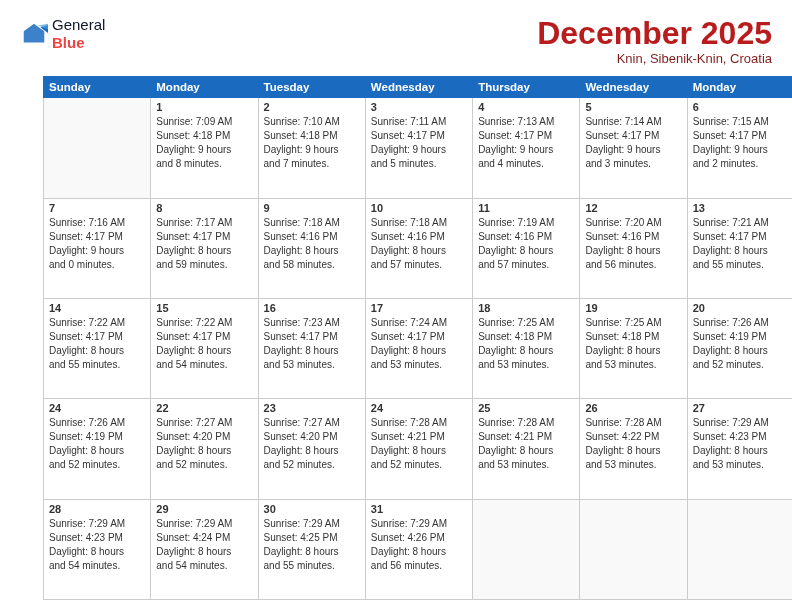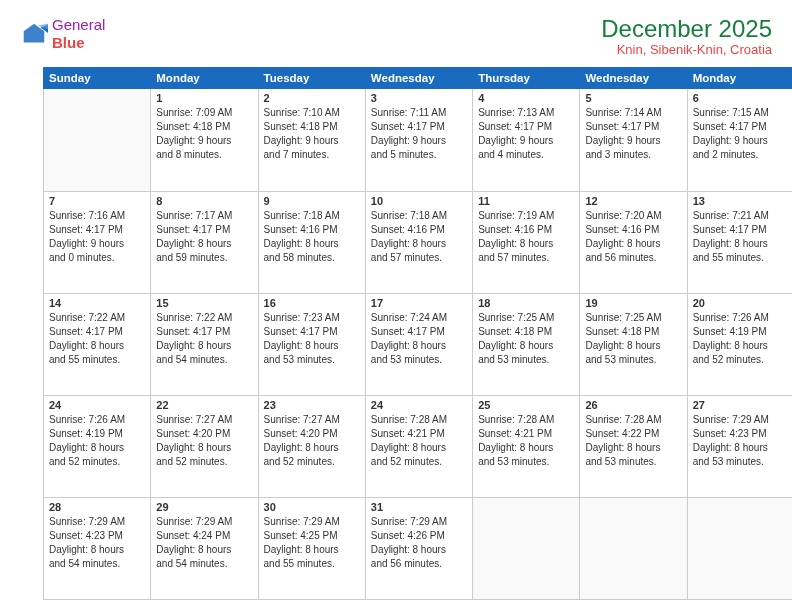--- a/index.html
+++ b/index.html
@@ -25,38 +25,38 @@
     }
     .logo {
       display: flex;
       align-items: center;
       gap: 4px;
     }
     .logo-text {
       font-size: 15px;
       line-height: 1.2;
     }
-    .logo-general { color: #a21caf; font-weight: normal; }
+    .logo-general { color: #0f172a; font-weight: normal; }
     .logo-blue { color: #ef4444; font-weight: bold; }
     .logo-icon {
       width: 28px;
       height: 28px;
     }
     .title-block {
       text-align: right;
     }
     .month-title {
-      font-size: 24px;
-      font-weight: normal;
-      color: #15803d;
+      font-size: 32px;
+      font-weight: bold;
+      color: #b91c1c;
       line-height: 1.1;
     }
     .subtitle {
       font-size: 13px;
-      color: #ef4444;
+      color: #7f1d1d;
     }
     .calendar {
       width: 100%;
       border-collapse: collapse;
       flex: 1;
       margin-left: 23px;
     }
     .calendar th {
       background-color: #1a6bbf;
       color: #fff;

